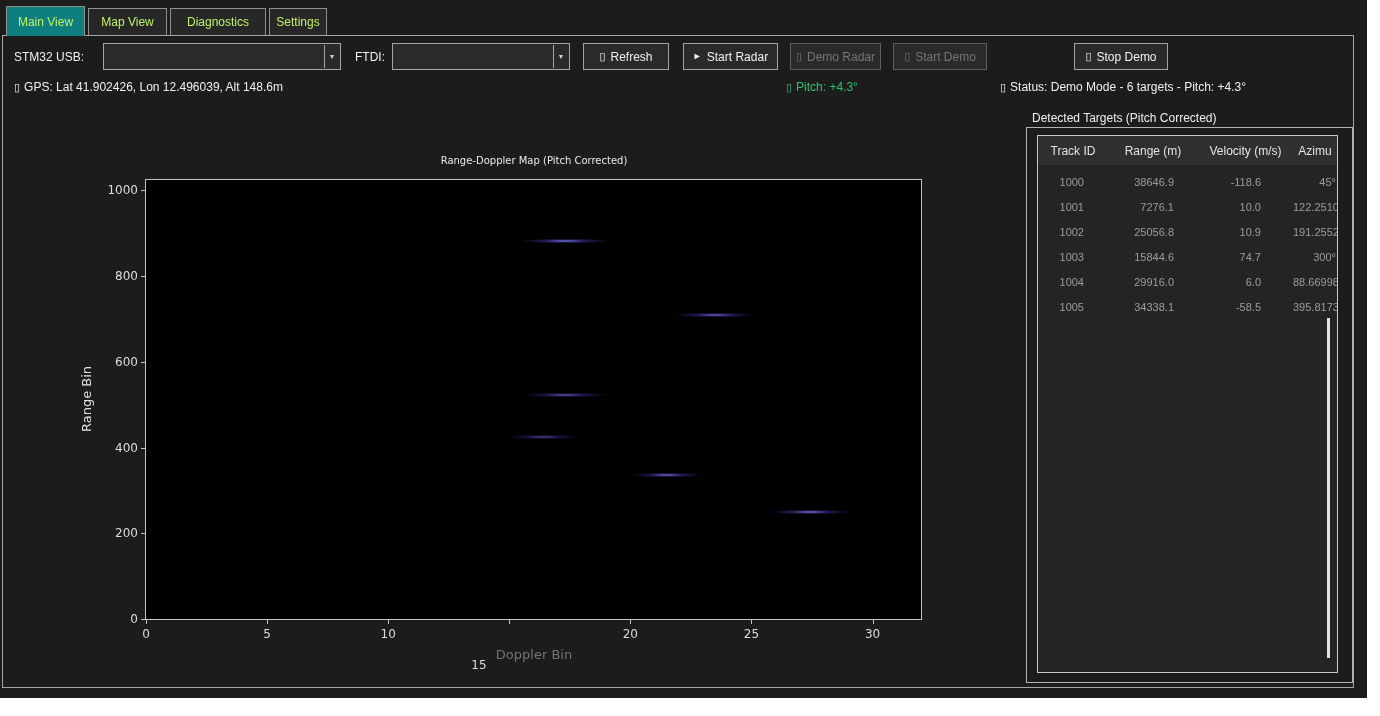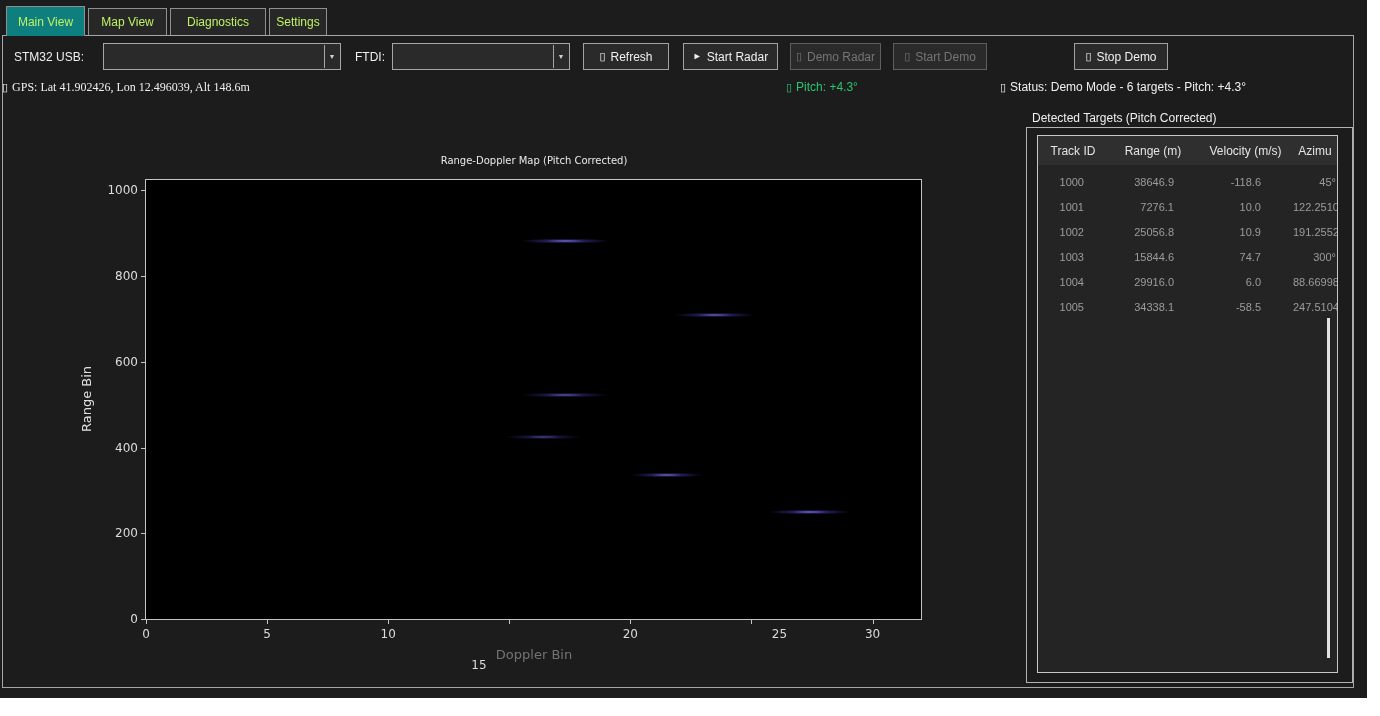--- a/index.html
+++ b/index.html
@@ -111,21 +111,21 @@
     </div>
     <div class="btn disabled" style="left:893px; width:94px;">
       <span class="ic">▯</span>
       <span>Start Demo</span>
     </div>
     <div class="btn" style="left:1074px; width:94px;">
       <span class="ic">▯</span>
       <span>Stop Demo</span>
     </div>
 
-    <div class="statline" style="left:2px; top:80px;font-family:Liberation Serif, serif;">
+    <div class="statline" style="left:14px; top:80px;">
       <span class="ic">▯</span><span>GPS: Lat 41.902426, Lon 12.496039, Alt 148.6m</span>
     </div>
     <div class="statline" style="left: 786px; top: 80px; color: rgb(43, 196, 111);">
       <span class="ic">▯</span><span>Pitch: +4.3°</span>
     </div>
     <div class="statline" style="left:1000px; top:80px;">
       <span class="ic">▯</span><span>Status: Demo Mode - 6 targets - Pitch: +4.3°</span>
     </div>
 
     <div class="chart-title dvfont">Range-Doppler Map (Pitch Corrected)</div>
@@ -142,21 +142,21 @@
         <div class="xtick-label dvfont" style="left: 146px;">0</div>
         <div class="xtick-mark" style="left: 267.094px;"></div>
         <div class="xtick-label dvfont" style="left: 267.094px;">5</div>
         <div class="xtick-mark" style="left: 388.188px;"></div>
         <div class="xtick-label dvfont" style="left: 388.188px;">10</div>
         <div class="xtick-mark" style="left: 509.281px;"></div>
         <div class="xtick-label dvfont" style="left: 479px; margin-top: 31px;">15</div>
         <div class="xtick-mark" style="left: 630.375px;"></div>
         <div class="xtick-label dvfont" style="left: 630.375px;">20</div>
         <div class="xtick-mark" style="left: 751.469px;"></div>
-        <div class="xtick-label dvfont" style="left: 751.469px; margin-left: 28px;">25</div>
+        <div class="xtick-label dvfont" style="left: 751.469px;">25</div>
         <div class="xtick-mark" style="left: 872.562px;"></div>
         <div class="xtick-label dvfont" style="left: 872.562px;">30</div>
         <div class="ytick-mark" style="top: 619px;"></div>
         <div class="ytick-label dvfont" style="top: 619px;">0</div>
         <div class="ytick-mark" style="top: 533.258px;"></div>
         <div class="ytick-label dvfont" style="top: 533.258px;">200</div>
         <div class="ytick-mark" style="top: 447.516px;"></div>
         <div class="ytick-label dvfont" style="top: 447.516px;">400</div>
         <div class="ytick-mark" style="top: 361.773px;"></div>
         <div class="ytick-label dvfont" style="top: 361.773px;">600</div>
@@ -205,20 +205,20 @@
           <div class="trow">
             <div class="td c0">1004</div>
             <div class="td c1">29916.0</div>
             <div class="td c2">6.0</div>
             <div class="td c3">88.66998</div>
           </div>
           <div class="trow">
             <div class="td c0">1005</div>
             <div class="td c1">34338.1</div>
             <div class="td c2">-58.5</div>
-            <div class="td c3">247.5104</div>
+            <div class="td c3">395.8173</div>
           </div>
         </div>
       <div class="vscroll"></div>
     </div>
 
   </div>
 </div>
 
 </body></html>

